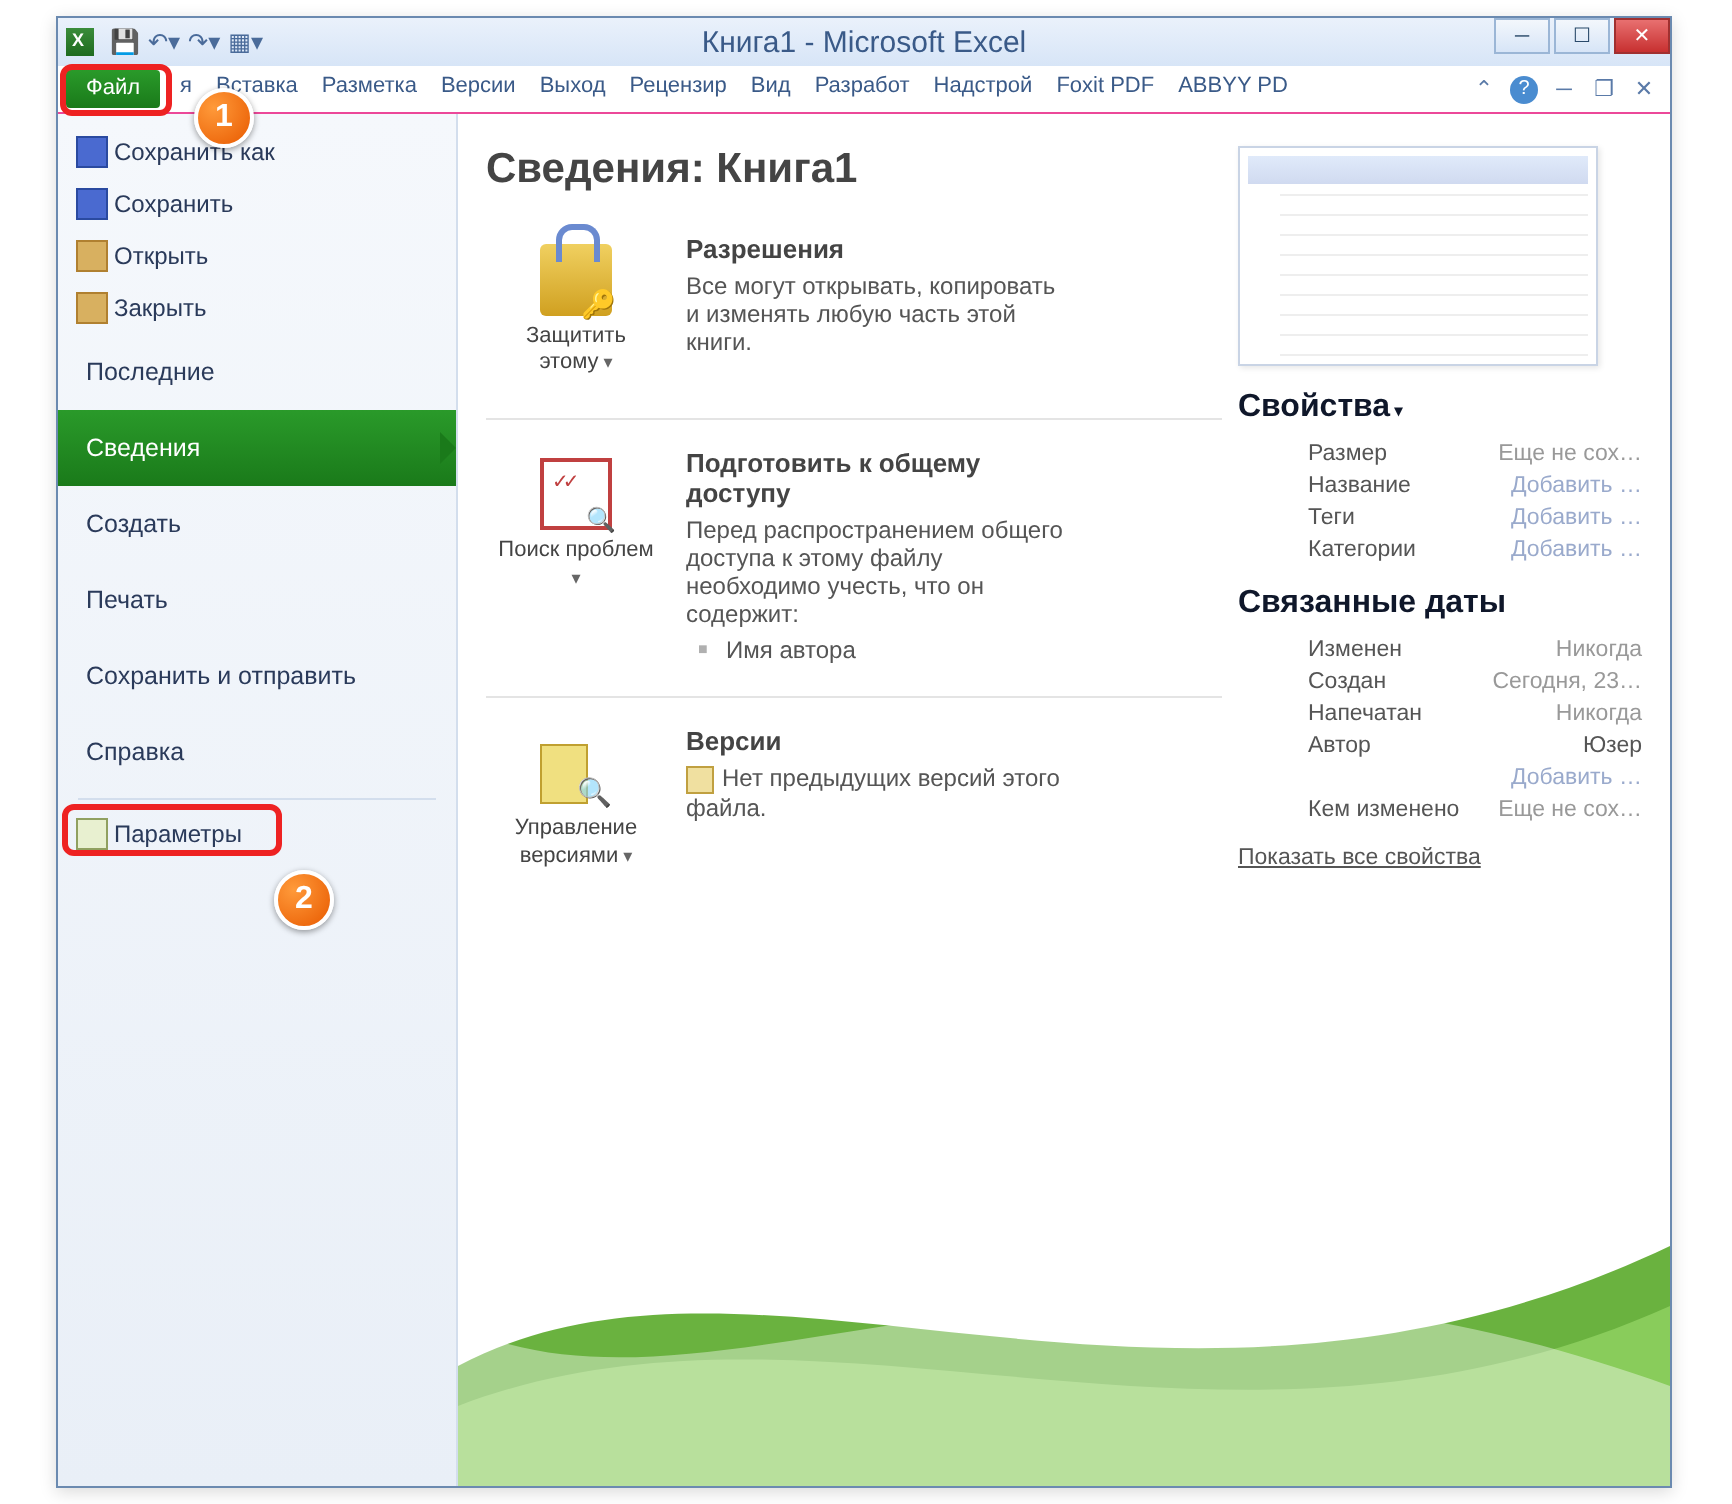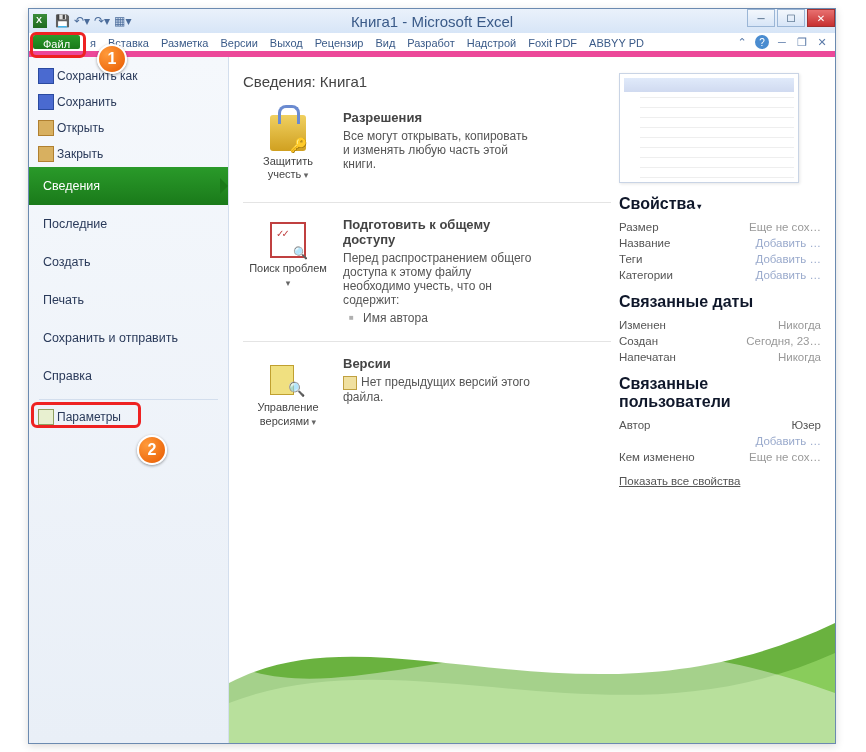--- a/index.html
+++ b/index.html
@@ -11,21 +11,21 @@
 .qat { height: 24px; background: linear-gradient(#eaf1fb,#d7e5f7); display: flex; align-items: center; padding: 0 4px; font-size: 11px; position: relative; }
 .qat .excel-logo { width: 14px; height: 14px; background: linear-gradient(#3a8c3a,#1f6b1f); margin-right: 6px; position: relative; }
 .qat .excel-logo::after { content: "X"; color: #fff; font-size: 9px; font-weight: bold; position: absolute; top: 1px; left: 3px; }
 .qat .qitem { color: #4a6b9a; margin: 0 2px; font-size: 12px; cursor: default; }
 .qat .title { position: absolute; left: 50%; transform: translateX(-50%); color: #3a5a88; font-size: 15px; }
 .wcontrols { position: absolute; right: 0; top: 0; display: flex; }
 .wbtn { width: 28px; height: 18px; border: 1px solid #9bb6d6; background: linear-gradient(#f3f7fc,#d7e5f7); margin-left: 2px; display: flex; align-items: center; justify-content: center; font-size: 10px; color: #2a4a6a; cursor: default; }
 .wbtn.close { background: linear-gradient(#e87070,#c73030); color: #fff; border-color: #a03030; }
 
 
-.ribbon { height: 24px; background: #fff; border-bottom: 6px solid #ec4899; display: flex; align-items: stretch; font-size: 11px; position: relative; }
+.ribbon { height: 24px; background: #fff; border-bottom: 1px solid #ec4899; display: flex; align-items: stretch; font-size: 11px; position: relative; }
 .rtab { padding: 4px 6px; color: #3a5a88; cursor: default; white-space: nowrap; border-right: 0; }
 .rtab.file { background: linear-gradient(#2a9a2a,#1a7a1a); color: #fff; border-radius: 2px; padding: 3px 10px; margin: 2px 4px; font-weight: normal; }
 .file-highlight { position: absolute; top: -1px; left: 1px; width: 56px; height: 26px; border: 3px solid #e22; border-radius: 6px; pointer-events: none; z-index: 3; }
 .step-badge { position: absolute; width: 30px; height: 30px; border-radius: 50%; background: radial-gradient(circle at 30% 30%, #ff9a3a, #e85a00); border: 2px solid #fff; color: #fff; font-size: 16px; font-weight: bold; display: flex; align-items: center; justify-content: center; box-shadow: 0 1px 3px rgba(0,0,0,.4); z-index: 4; }
 .step-badge.one { top: 35px; left: 68px; }
 .step-badge.two { top: 426px; left: 108px; }
 
 .ribbon-right { margin-left: auto; display: flex; align-items: center; gap: 6px; padding-right: 6px; color: #5a7aa8; }
 .rr-icon { width: 14px; height: 14px; display: flex; align-items: center; justify-content: center; font-size: 11px; }
 .rr-help { background: #4a8cd0; color: #fff; border-radius: 50%; width: 14px; height: 14px; font-size: 10px; }
@@ -41,21 +41,21 @@
 .sidebar .sitem.exit::after { content: "✕"; position: absolute; left: 11px; top: 4px; color: #c03030; font-size: 10px; }
 .sidebar .sitem.options::before { background: #e8f0d0; border-color: #90a060; }
 .sidebar .sbig { padding: 12px 14px; color: #2a3a5a; cursor: default; font-size: 12.5px; }
 .sidebar .sbig.active { background: linear-gradient(#2a9a2a,#1a7a1a); color: #fff; position: relative; }
 .sidebar .sbig.active::after { content: ""; position: absolute; right: -8px; top: 50%; transform: translateY(-50%); border: 8px solid transparent; border-left-color: #1a7a1a; }
 .sidebar hr { border: none; border-top: 1px solid #d3deed; margin: 4px 10px; }
 .param-highlight { position: absolute; border: 3px solid #e22; border-radius: 6px; left: 2px; width: 110px; height: 26px; pointer-events: none; z-index: 3; }
 
 
 .content { flex: 1; background: #fff; padding: 16px 14px; position: relative; overflow: hidden; }
-.content h1 { font-size: 15px; font-weight: normal; color: #444; margin-bottom: 20px; }
+.content h1 { font-size: 21px; font-weight: bold; color: #444; margin-bottom: 20px; }
 
 .section { display: flex; margin-bottom: 16px; }
 .section-btn { width: 90px; text-align: center; font-size: 11px; color: #444; padding: 4px; border: 1px solid transparent; cursor: default; }
 .section-btn .bicon { width: 36px; height: 36px; margin: 0 auto 4px; }
 .section-btn .blabel { line-height: 1.2; }
 .section-btn .bdrop::after { content: " ▾"; font-size: 9px; color: #666; }
 
 .sec-text { flex: 1; font-size: 12px; color: #555; padding-left: 10px; max-width: 200px; }
 .sec-text h3 { font-size: 13px; color: #444; margin-bottom: 4px; font-weight: bold; }
 .sec-text .bullet { padding-left: 20px; position: relative; margin-top: 4px; }
@@ -64,21 +64,21 @@
 
 hr.sep { border: none; border-top: 1px solid #e4e4e4; margin: 6px 0 14px; }
 
 
 .rightpanel { width: 210px; font-size: 11.5px; color: #555; padding-left: 8px; }
 .thumb { width: 180px; height: 110px; border: 1px solid #c9d4e5; background: #fff; margin-bottom: 12px; position: relative; box-shadow: 1px 1px 3px rgba(0,0,0,.1); }
 .thumb::before { content: ""; position: absolute; top: 4px; left: 4px; right: 4px; height: 14px; background: linear-gradient(#e0eafa,#d0daf0); }
 .thumb::after { content: ""; position: absolute; top: 22px; left: 20px; right: 4px; bottom: 4px; background: repeating-linear-gradient(0deg,#eee 0,#eee 1px,#fff 1px,#fff 10px), repeating-linear-gradient(90deg,#eee 0,#eee 1px,#fff 1px,#fff 24px); }
 .rightpanel h4 { font-size: 16px; color: #0f172a; font-weight: bold; margin: 10px 0 6px; }
 .rightpanel h4.drop::after { content: " ▾"; font-size: 8px; }
-.prop-row { display: flex; justify-content: space-between; padding: 2px 0; }
+.prop-row { display: flex; justify-content: space-between; padding: 2px 0; margin-left: 35px; }
 .prop-row .pv { color: #999; }
 .prop-row .pv.link { color: #9aaacc; }
 .showall { color: #555; text-decoration: underline; margin-top: 10px; display: inline-block; cursor: default; }
 
 
 .icon-lock { background: linear-gradient(#f0d060,#d0a020); border-radius: 3px; position: relative; }
 .icon-lock::before { content: ""; position: absolute; top: -10px; left: 8px; width: 16px; height: 16px; border: 3px solid #6a8ad0; border-bottom: none; border-radius: 8px 8px 0 0; }
 .icon-lock::after { content: "🔑"; position: absolute; right: -2px; bottom: -2px; font-size: 14px; }
 .icon-check { background: #fff; border: 2px solid #c04040; position: relative; }
 .icon-check::before { content: "✓✓"; color: #c04040; font-size: 10px; position: absolute; top: 4px; left: 4px; letter-spacing: -3px; }
@@ -136,42 +136,42 @@
   <div class="step-badge one">1</div>
   <div class="step-badge two">2</div>
 
   <div class="backstage">
 
     <div class="sidebar">
       <div class="sitem icon save">Сохранить как</div>
       <div class="sitem icon save">Сохранить</div>
       <div class="sitem icon">Открыть</div>
       <div class="sitem icon">Закрыть</div>
+      <div class="sbig">Последние</div>
       <div class="sbig active">Сведения</div>
-      <div class="sbig">Последние</div>
       <div class="sbig">Создать</div>
       <div class="sbig">Печать</div>
       <div class="sbig">Сохранить и отправить</div>
       <div class="sbig">Справка</div>
       <hr>
       <div style="position:relative">
         <div class="param-highlight" style="top:-2px;"></div>
         <div class="sitem icon options">Параметры</div>
       </div>
     </div>
 
     <div class="content">
       <div style="display:flex;">
         <div style="flex:1;">
           <h1>Сведения: Книга1</h1>
 
           <div class="section">
             <div class="section-btn">
               <div class="bicon icon-lock"></div>
-              <div class="blabel bdrop">Защитить учесть</div>
+              <div class="blabel bdrop">Защитить этому</div>
             </div>
             <div class="sec-text">
               <h3>Разрешения</h3>
               <div>Все могут открывать, копировать и изменять любую часть этой книги.</div>
             </div>
           </div>
           <hr class="sep">
 
           <div class="section">
             <div class="section-btn">
@@ -225,21 +225,20 @@
             </div>
           <div class="prop-row">
               <span>Создан</span>
               <span class="pv">Сегодня, 23…</span>
             </div>
           <div class="prop-row">
               <span>Напечатан</span>
               <span class="pv">Никогда</span>
             </div>
 
-          <h4>Связанные пользователи</h4>
           <div class="prop-row">
               <span>Автор</span>
               <span class="pv" style="color:#555">Юзер</span>
             </div>
           <div class="prop-row">
               <span></span>
               <span class="pv link">Добавить …</span>
             </div>
           <div class="prop-row">
               <span>Кем изменено</span>

